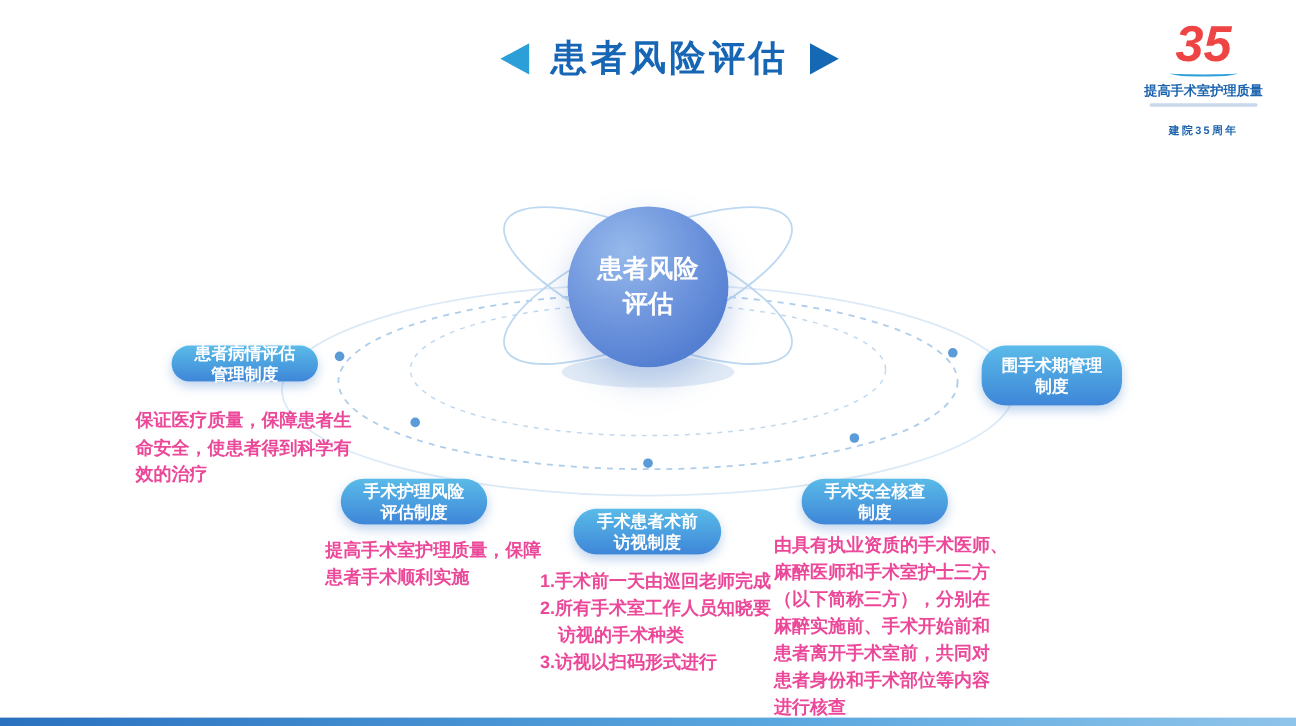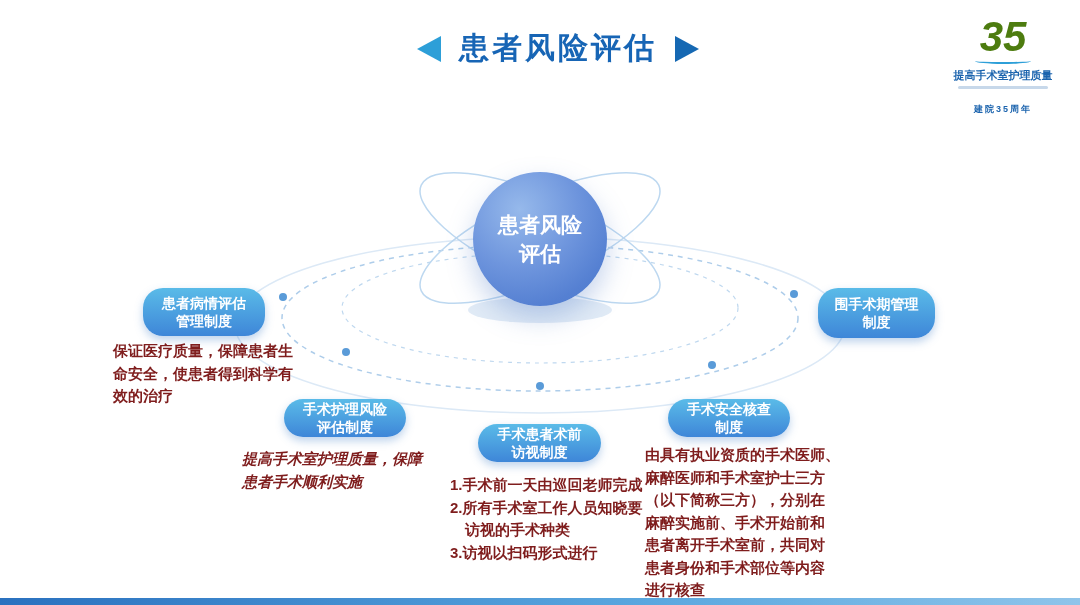--- a/index.html
+++ b/index.html
@@ -32,21 +32,21 @@
     border-left:24px solid #1568B3;
   }
 
   
   .logo {
     position:absolute; top:16px; right:12px; width:130px;
     text-align:center; color:#1C64AE; z-index:5;
   }
   .logo-num {
     font-size:42px; font-weight:bold; font-style:italic; line-height:1;
-    color:#4d7c0f;
+    color:#ef4444;
   }
   .logo-swoosh {
     width:56px; height:6px; margin:0 auto;
     border-bottom:2px solid #2D9FD8; border-radius:0 0 50% 50%;
   }
   .logo-name { font-size:11px; font-weight:bold; margin-top:4px; white-space:nowrap; }
   .logo-divider { width:90px; height:3px; margin:3px auto 0; background:#C7D8EA; border-radius:2px; }
   .logo-anniv { font-size:9px; font-weight:bold; margin-top:14px; letter-spacing:2px; }
 
   
@@ -62,32 +62,32 @@
     white-space:pre-line; z-index:3;
   }
 
   .pill {
     position:absolute; display:flex; align-items:center; justify-content:center;
     text-align:center; color:#ffffff; font-weight:bold; font-size:14px;
     line-height:1.3; white-space:pre-line; border-radius:20px;
     background:linear-gradient(180deg,#5ABBE8 0%, #3E86D8 100%);
     box-shadow:0 4px 9px rgba(70,130,200,.35); z-index:3;
   }
-  .pill-1 { left:143px; top:288px; width:122px; height:48px; }
+  .pill-1 { left:143px; top:288px; width:122px; height:30px; }
   .pill-2 { left:284px; top:399px; width:122px; height:38px; }
   .pill-3 { left:478px; top:424px; width:123px; height:38px; }
   .pill-4 { left:668px; top:399px; width:122px; height:38px; }
   .pill-5 { left:818px; top:288px; width:117px; height:50px; }
 
   .desc {
-    position:absolute; color:#7f1d1d; font-size:15px; font-weight:bold;
+    position:absolute; color:#ec4899; font-size:15px; font-weight:bold;
     line-height:1.5; white-space:pre-line; z-index:3;
   }
   .desc-1 { left:113px; top:340px; width:215px; }
-  .desc-2 { left:242px; top:448px; width:220px;font-style:italic; }
+  .desc-2 { left:271px; top:448px; width:220px; }
   .desc-3 { left:450px; top:474px; width:235px; }
   .desc-4 { left:645px; top:444px; width:230px; }
 
   
   .bottom-bar {
     position:absolute; left:0; bottom:0; width:100%; height:7px;
     background:linear-gradient(90deg,#2A71BF 0%, #5AA7DF 60%, #8FC4EA 100%);
     z-index:6;
   }
 </style>

